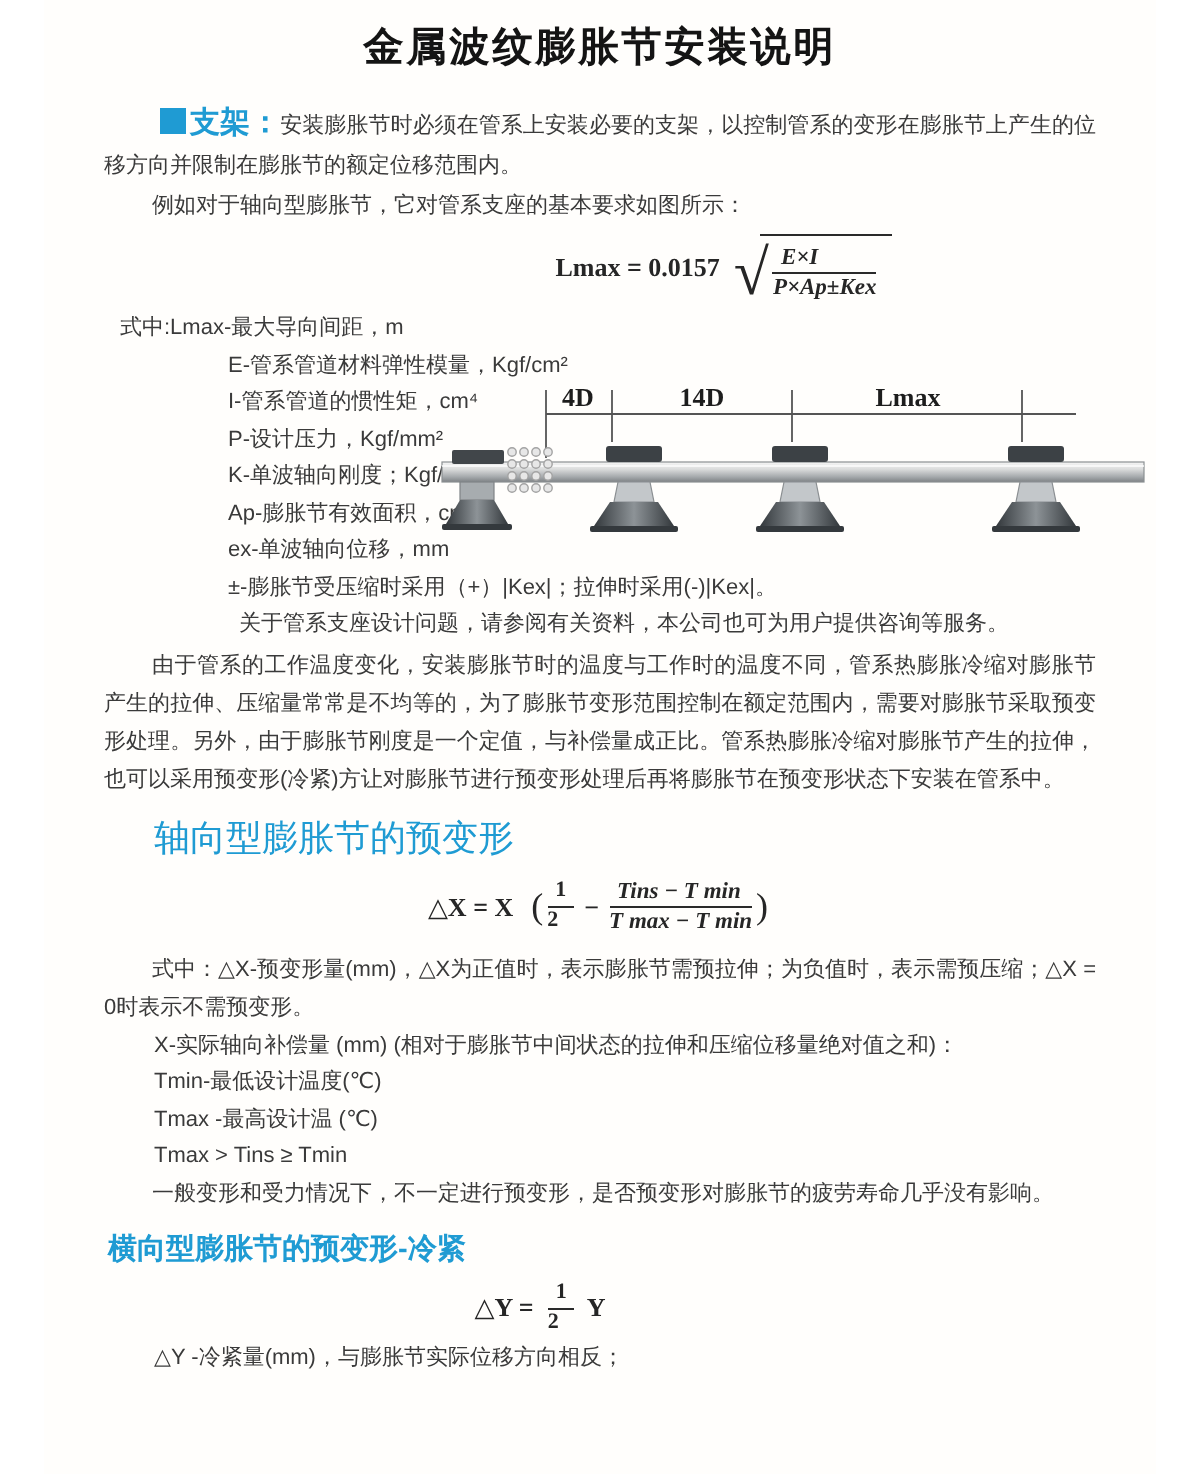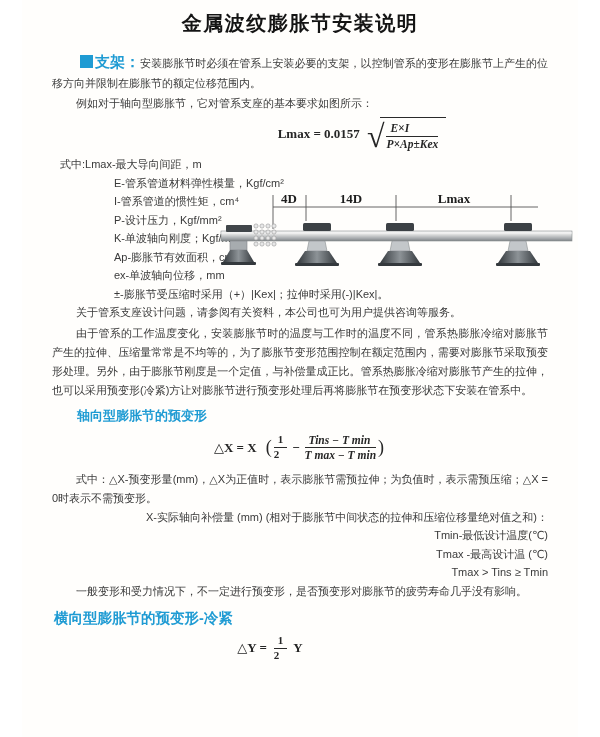--- a/index.html
+++ b/index.html
@@ -39,30 +39,30 @@
   .rad{font-size:32px;line-height:0.9;font-weight:400;margin-right:-4px;transform:translateY(2px);}
   .rooted{border-top:1.7px solid #2a2a2a;padding:2px 8px 0 6px;}
   .f1{margin:4px 0 2px;height:34px;transform:translateX(62px);}
   .f2{margin:5px 0 4px;height:36px;}
   .f3{margin:7px 0 5px;height:26px;transform:translateX(-30px);}
 
   
   .varblock{position:relative;margin-top:4px;line-height:18.5px;}
   .where{margin-left:8px;}
   .vitem{margin-left:25px;padding-left:37px;}
-  .vnote{text-indent:24px;}
+  .vnote{text-indent:24px;text-align:center;}
   .diagram{position:absolute;top:34px;right:-28px;width:360px;height:95px;}
 
   .sec-head{margin:10px 0 0;height:20px;font-size:16px;font-weight:700;
     color:var(--accent,#1F9BD3);}
   .p-body{margin:2px 0 0;text-indent:24px;text-align:justify;line-height:19.3px;}
-  .sub-head{margin:6px 0 0 25px;font-size:13px;font-weight:700;color:var(--accent,#1F9BD3);}
+  .sub-head{margin:6px 0 0 25px;font-size:18px;font-weight:400;color:var(--accent,#1F9BD3);}
   .sub-head2{margin:9px 0 0 2px;font-size:14.5px;font-weight:700;color:var(--accent,#1F9BD3);}
   .p-where{margin:2px 0 0;text-indent:24px;text-align:justify;line-height:19px;}
-  .titem{margin-left:25px;line-height:18.5px;text-align:right;}
+  .titem{margin-left:25px;line-height:18.5px;}
   .p-note{margin:0;text-indent:24px;line-height:18.5px;}
   .ydef{margin-left:25px;line-height:15px;}
 </style>
 </head>
 <body>
 
 <div class="page">
   <div class="content">
 
     <h1 class="title">金属波纹膨胀节安装说明</h1>
@@ -202,15 +202,16 @@
 
     <div class="formula f3">
       <span class="lhs">△Y =</span>
       <span class="frac digits">
         <span class="num">1</span>
         <span class="den">2</span>
       </span>
       <span class="rhs">Y</span>
     </div>
 
+    <div class="ydef">△Y -冷紧量(mm)，与膨胀节实际位移方向相反；</div>
 
   </div>
 </div>
 
 </body></html>

